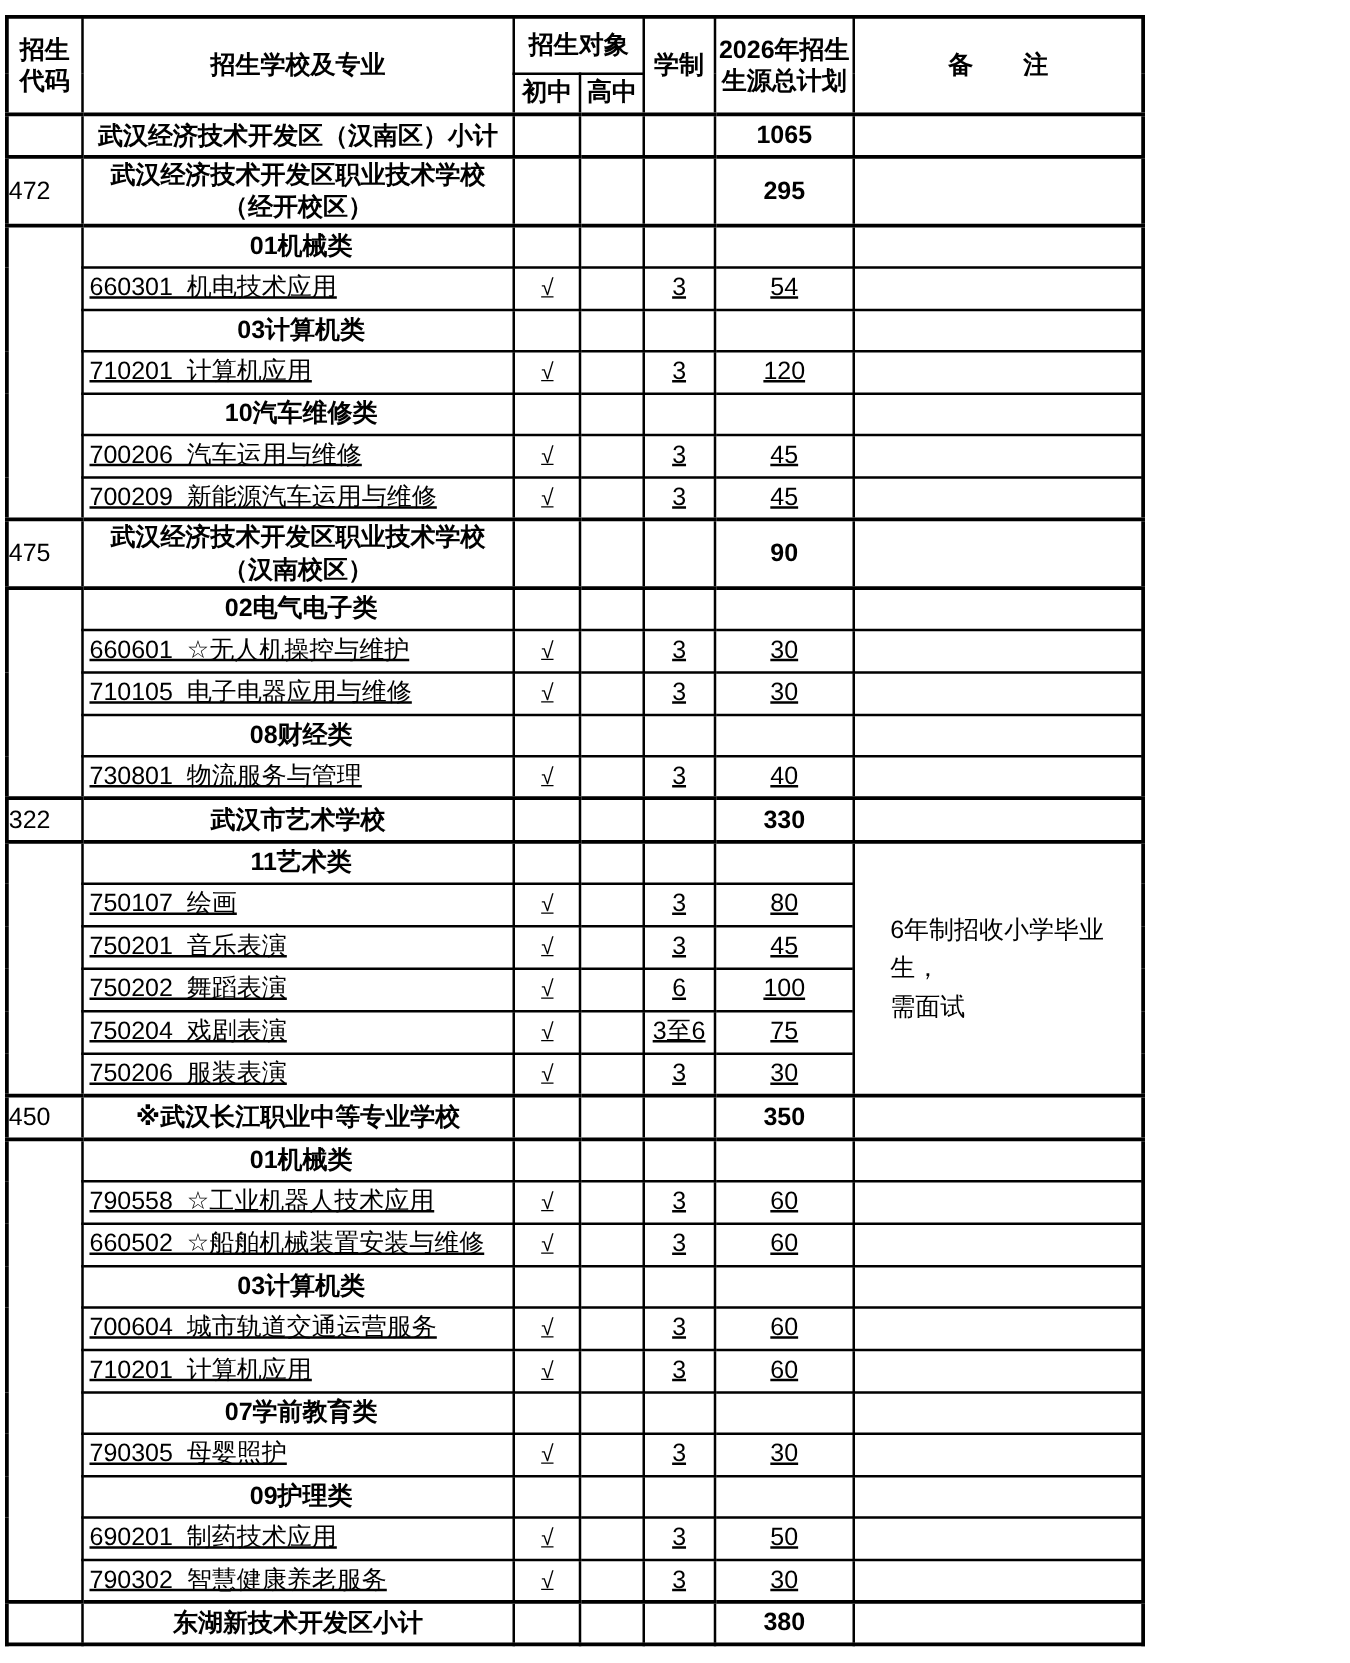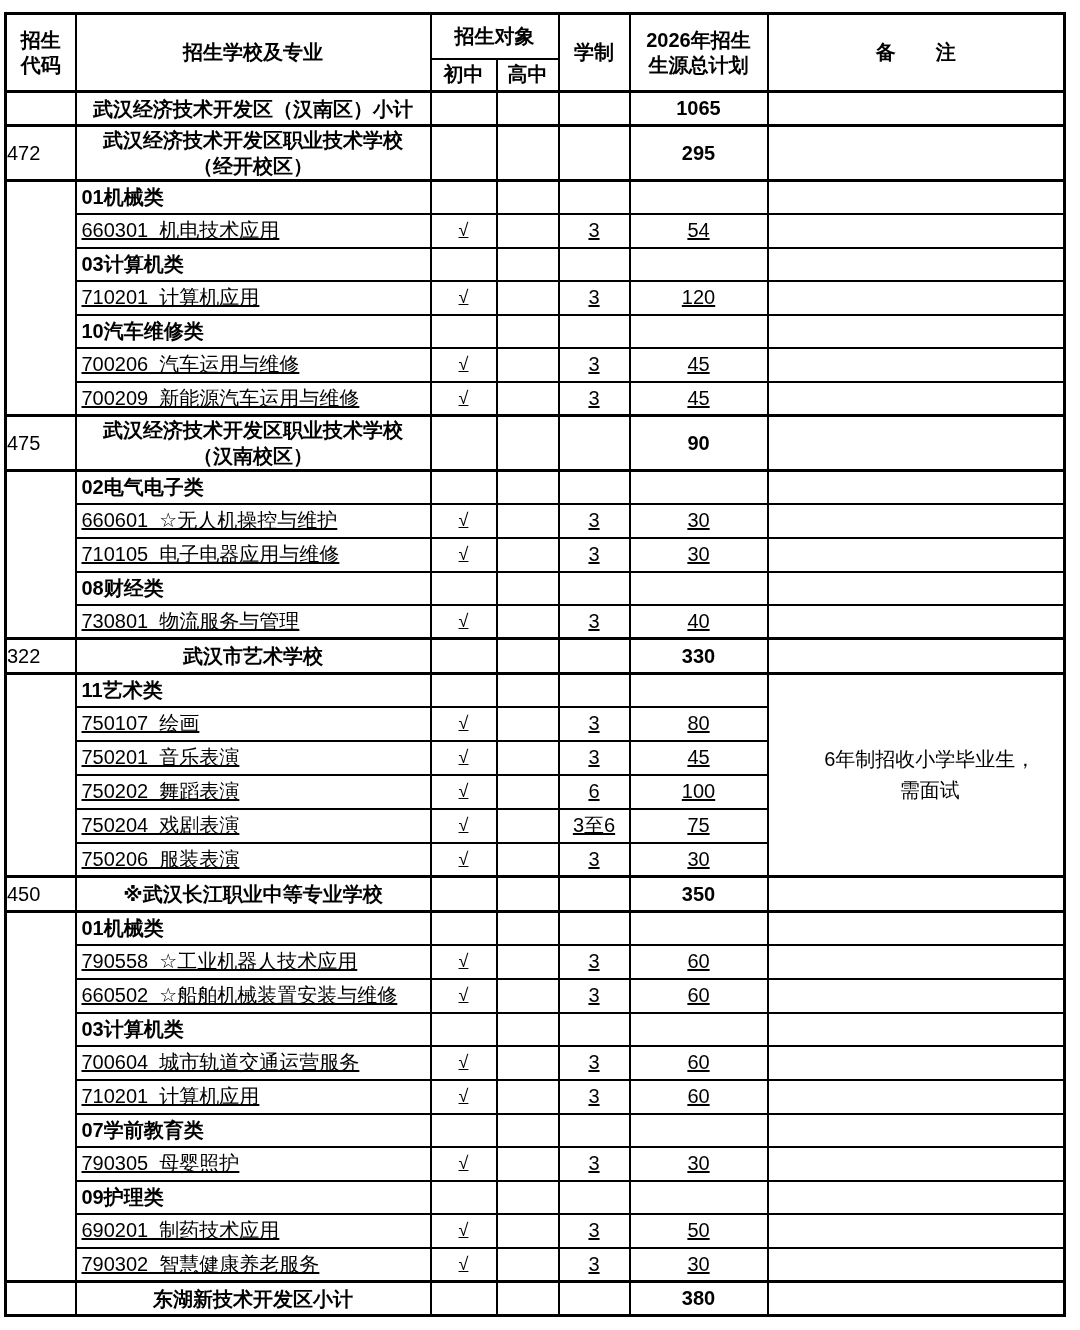--- a/index.html
+++ b/index.html
@@ -3,21 +3,21 @@
 <meta charset="utf-8">
 <style>
   html, body {
     margin: 0;
     padding: 0;
     background: #ffffff;
     font-family: "Liberation Sans", "DejaVu Sans", sans-serif;
   }
   .page {
     position: relative;
-    width: 1080px;
+    width: 916px;
     height: 1330px;
     background: #ffffff;
     overflow: hidden;
   }
   table.enroll {
     position: absolute;
     left: 4px;
     top: 12px;
     border-collapse: collapse;
     table-layout: fixed;
@@ -41,26 +41,26 @@
   }
   tr.hd1 { height: 45px; }
   tr.hd2 { height: 33px; }
   tr.h-subtotal { height: 34px; }
   tr.h-school2  { height: 52px; }
   tr.h-school1  { height: 35px; }
   tr.h-category { height: 33px; }
   tr.h-major    { height: 34px; text-decoration: underline; }
   .c-code { font-weight: normal; }
   .c-center-bold { text-align: center; font-weight: bold; line-height: 1.3; }
-  .c-cat { text-align: left; font-weight: bold; padding-left: 5px; }
+  .c-cat { text-align: center; font-weight: bold; padding-left: 5px; }
   .c-major { text-align: left; font-weight: normal; padding-left: 5px; white-space: pre; }
   .c-mid { text-align: center; font-weight: normal; }
   .c-mid.bold { font-weight: bold; margin-top: 48px; }
   .c-check { text-align: center; font-size: 18px; }
-  .c-remark { text-align: center; font-weight: normal; line-height: 1.55; padding-left: 28px; }
+  .c-remark { font-weight: normal; line-height: 1.55; padding-left: 28px; }
 </style>
 </head>
 <body>
 
 <div class="page">
   <table class="enroll">
     <colgroup>
       <col style="width:70px">
       <col style="width:355px">
       <col style="width:66px">

